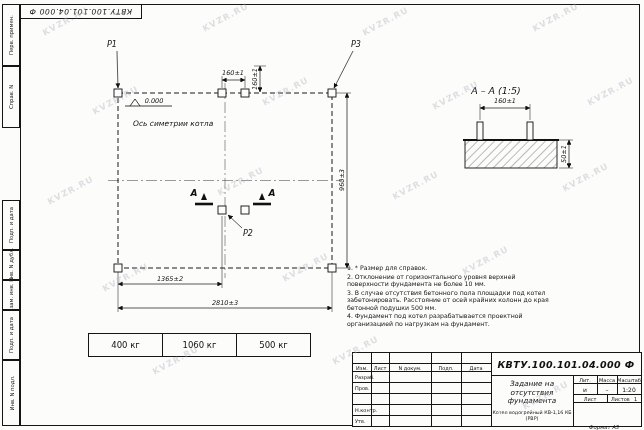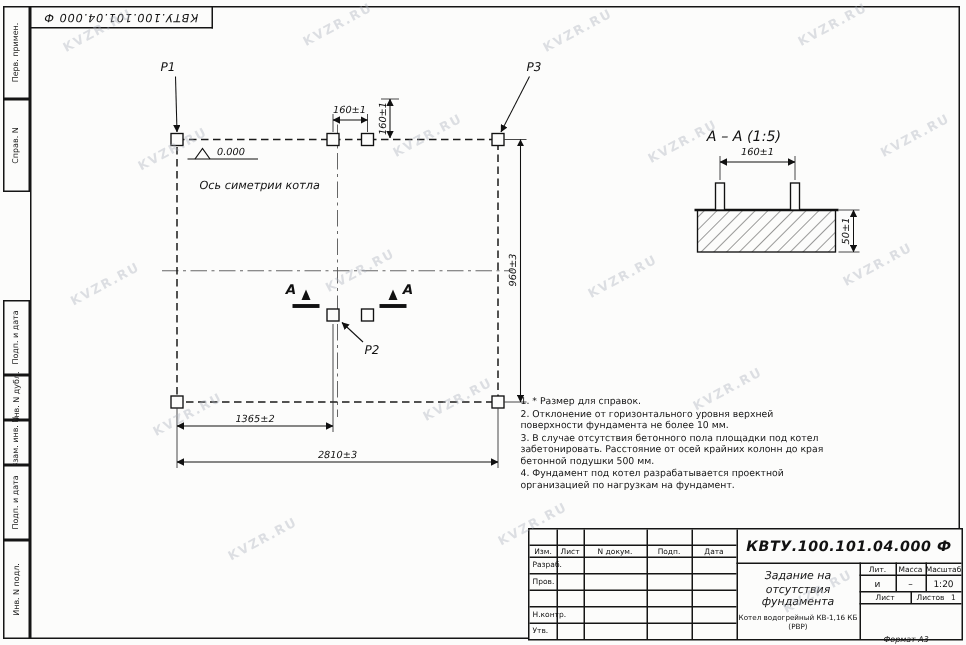--- a/index.html
+++ b/index.html
@@ -207,20 +207,25 @@
 
 <div class="notes">
   <div>1. * Размер для справок.</div>
   <div>2. Отклонение от горизонтального уровня верхней поверхности фундамента не более 10 мм.</div>
   <div>3. В случае отсутствия бетонного пола площадки под котел забетонировать. Расстояние от осей крайних колонн до края бетонной подушки 500 мм.</div>
   <div>4. Фундамент под котел разрабатывается проектной организацией по нагрузкам на фундамент.</div>
 </div>
 
 <table class="ptable">
   <tbody>
+  <tr>
+    <td class="pv">400 кг</td>
+    <td class="pv">1060 кг</td>
+    <td class="pv">500 кг</td>
+  </tr>
 </tbody>
   </table>
 
 <div class="tb">
 
   <div class="ln" style="left:138px;top:0;width:1px;height:73px"></div>
   <div class="ln" style="left:18px;top:0;width:1px;height:73px"></div>
   <div class="ln" style="left:36px;top:0;width:1px;height:73px"></div>
   <div class="ln" style="left:78px;top:0;width:1px;height:73px"></div>
   <div class="ln" style="left:108px;top:0;width:1px;height:73px"></div>

